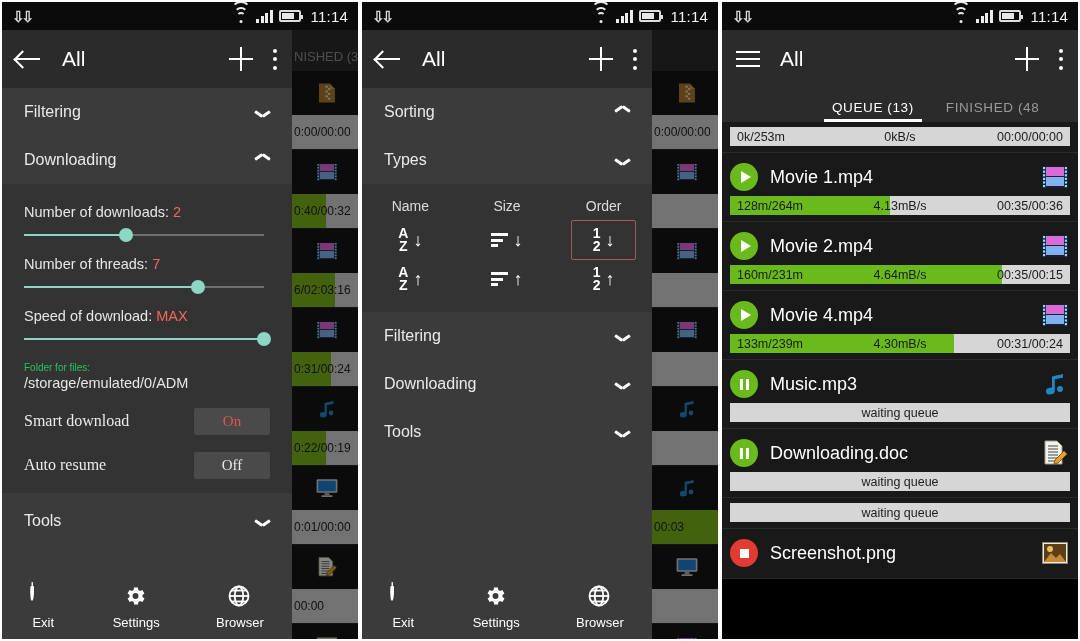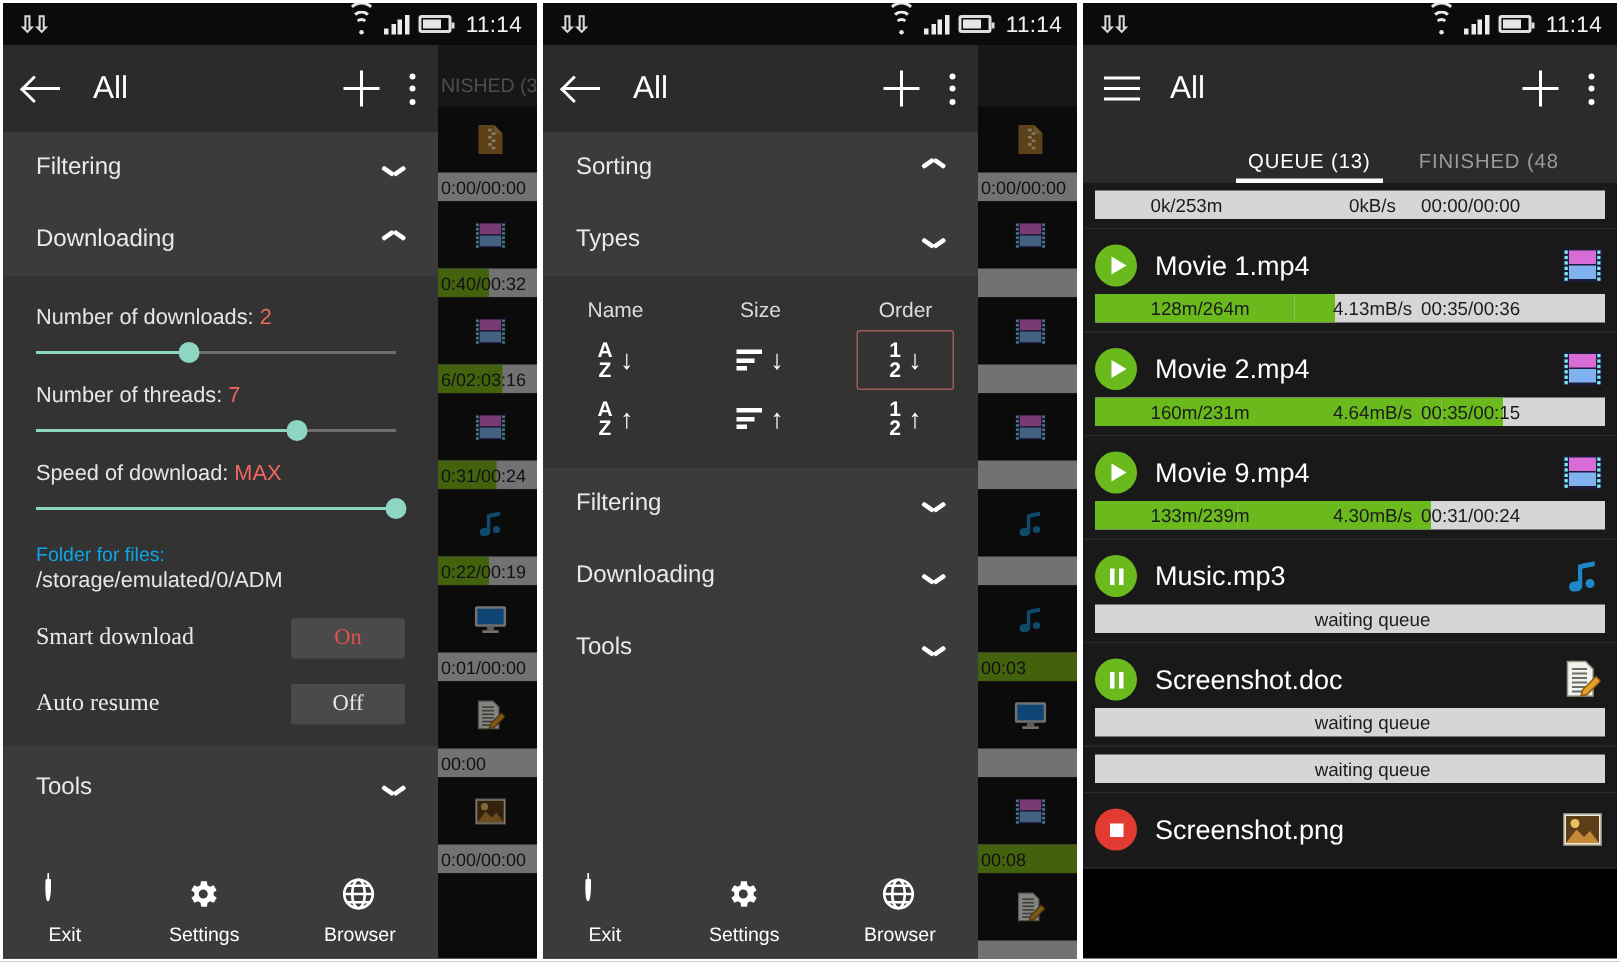--- a/index.html
+++ b/index.html
@@ -62,21 +62,21 @@
   .chev:after{right:0;transform:rotate(-35deg);transform-origin:right center;}
   .chev.up:before{transform:rotate(-35deg);}
   .chev.up:after{transform:rotate(35deg);}
   .expanded{background:#333333;padding:10px 22px 6px 22px;}
   .setlabel{color:#e6e6e6;font-size:14.5px;margin:10px 0 2px 0;}
   .setlabel .val{color:#f0675f;}
   .slider{position:relative;height:22px;margin:4px 0 6px 0;}
   .slider .track{position:absolute;left:0;right:6px;top:10px;height:2px;background:#6e6e6e;}
   .slider .fill{position:absolute;left:0;top:10px;height:2px;background:#8ed6c4;}
   .slider .knob{position:absolute;top:4px;width:14px;height:14px;border-radius:50%;background:#8ed6c4;}
-  .folderlbl{color:#0ea5e9;font-size:13px;margin:12px 0 2px;}
+  .folderlbl{color:#22c55e;font-size:10px;margin:12px 0 2px;}
   .folderval{color:#e6e6e6;font-size:14.5px;margin-bottom:8px;}
   .togrow{display:flex;align-items:center;height:44px;font-family:Liberation Serif, serif;}
   .togrow .t{flex:1;color:#eaeaea;font-size:16px;}
   .tbtn{min-width:52px;text-align:center;background:#4a4a4a;color:#e8e8e8;
         font-size:15px;padding:5px 12px;border-radius:2px;}
   .tbtn.on{color:#e0534c;}
   
   .drawerfoot{height:72px;display:flex;align-items:center;justify-content:space-around;
               background:#3b3b3b;}
   .ftitem{display:flex;flex-direction:column;align-items:center;gap:5px;color:#fff;font-size:13px;}
@@ -111,32 +111,32 @@
   .tri{width:0;height:0;border-left:10px solid #fff;border-top:6px solid transparent;border-bottom:6px solid transparent;margin-left:3px;}
   .pz{display:flex;gap:3px;}
   .pz i{width:3px;height:11px;background:#fff;display:block;}
   .fname{flex:1;color:#fff;font-size:18px;margin-left:12px;white-space:nowrap;overflow:hidden;}
   .ftype{width:30px;height:30px;flex:0 0 auto;display:flex;align-items:center;justify-content:center;}
   .pbar{height:19px;background:#d6d6d6;position:relative;display:flex;overflow:hidden;}
   .pbar .segs{position:absolute;left:0;top:0;bottom:0;right:0;display:flex;}
   .pbar .segs i{display:block;height:100%;}
   .pbar .txt{position:relative;display:flex;width:100%;align-items:center;
              font-size:12.5px;color:#1c1c1c;}
-  .pbar .txt span:nth-child(1){padding-left:7px;flex:0 0 34%;margin-left:30px;}
+  .pbar .txt span:nth-child(1){padding-left:7px;flex:0 0 34%;}
   .pbar .txt span:nth-child(2){flex:1;text-align:center;}
-  .pbar .txt span:nth-child(3){padding-right:7px;flex:0 0 34%;}
+  .pbar .txt span:nth-child(3){padding-right:7px;flex:0 0 34%;text-align:right;}
   .pbar.wait .txt{justify-content:center;}
   .pbar.wait .txt span{flex:none !important;padding:0 !important;text-align:center !important;}
   
   .peek{position:absolute;left:290px;top:28px;width:70px;bottom:0;background:#141414;overflow:hidden;}
   .peektabs{height:34px;background:#2b2b2b;color:#8e8e8e;font-size:13px;
             display:flex;align-items:flex-end;padding-bottom:7px;padding-left:2px;white-space:nowrap;}
   .peekrow{border-bottom:1px solid #262626;}
   .peekico{height:44px;display:flex;align-items:center;justify-content:center;}
-  .peekbar{height:19px;background:#cfcfcf;color:#222;font-size:12px;
+  .peekbar{height:34px;background:#cfcfcf;color:#222;font-size:12px;
            display:flex;align-items:center;position:relative;overflow:hidden;}
   .peekbar i{position:absolute;left:0;top:0;bottom:0;background:#7ab31b;}
   .peekbar span{position:relative;padding-left:2px;white-space:nowrap;}
   .scrim{position:absolute;left:290px;top:28px;width:70px;bottom:0;background:rgba(0,0,0,.45);z-index:4;}
 </style>
 </head>
 <body>
 
 <div class="stage">
 
@@ -987,21 +987,21 @@
               <span>4.64mB/s</span>
               <span>00:35/00:15</span>
             </div>
           </div>
         </div>
         <div class="row">
           <div class="rowtop">
             <div class="stbtn play">
               <span class="tri"></span>
             </div>
-            <div class="fname">Movie 9.mp4</div>
+            <div class="fname">Movie 4.mp4</div>
             <span class="ftype">
               <svg width="26" height="24" viewBox="0 0 26 24">
                 <rect x="0" y="1" width="26" height="22" fill="#1b1b3a"></rect>
                 <rect x="4" y="2" width="18" height="9" fill="#d96bd6"></rect>
                 <rect x="4" y="12" width="18" height="9" fill="#7fb2ef"></rect>
                 <g fill="#7fe7ef">
                   <rect x="1" y="2" width="2.2" height="2.2"></rect>
                   <rect x="22.8" y="2" width="2.2" height="2.2"></rect>
                   <rect x="1" y="5.6" width="2.2" height="2.2"></rect>
                   <rect x="22.8" y="5.6" width="2.2" height="2.2"></rect>
@@ -1062,21 +1062,21 @@
           </div>
         </div>
         <div class="row">
           <div class="rowtop">
             <div class="stbtn pause">
               <span class="pz">
                 <i></i>
                 <i></i>
               </span>
             </div>
-            <div class="fname">Screenshot.doc</div>
+            <div class="fname">Downloading.doc</div>
             <span class="ftype">
               <svg width="24" height="26" viewBox="0 0 24 26">
                 <path d="M2 1h12l5 5v18H2z" fill="#f4f2ec" stroke="#9a9a8a"></path>
                 <g stroke="#6c6c6c" stroke-width="1.3">
                   <line x1="5" y1="6" x2="15" y2="6"></line>
                   <line x1="5" y1="9" x2="15" y2="9"></line>
                   <line x1="5" y1="12" x2="15" y2="12"></line>
                   <line x1="5" y1="15" x2="15" y2="15"></line>
                   <line x1="5" y1="18" x2="15" y2="18"></line>
                   <line x1="5" y1="21" x2="15" y2="21"></line>

